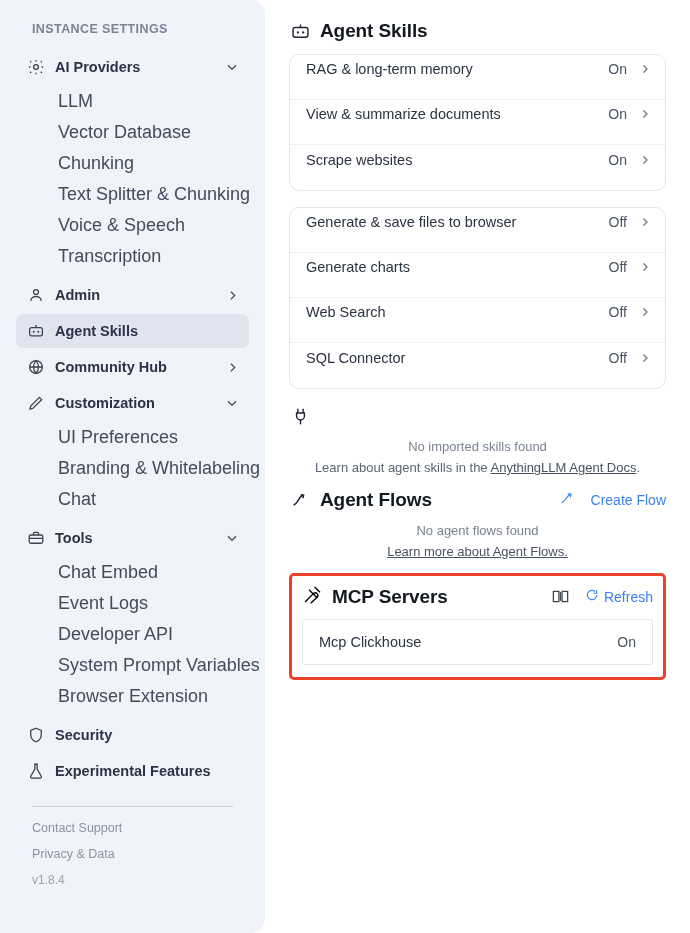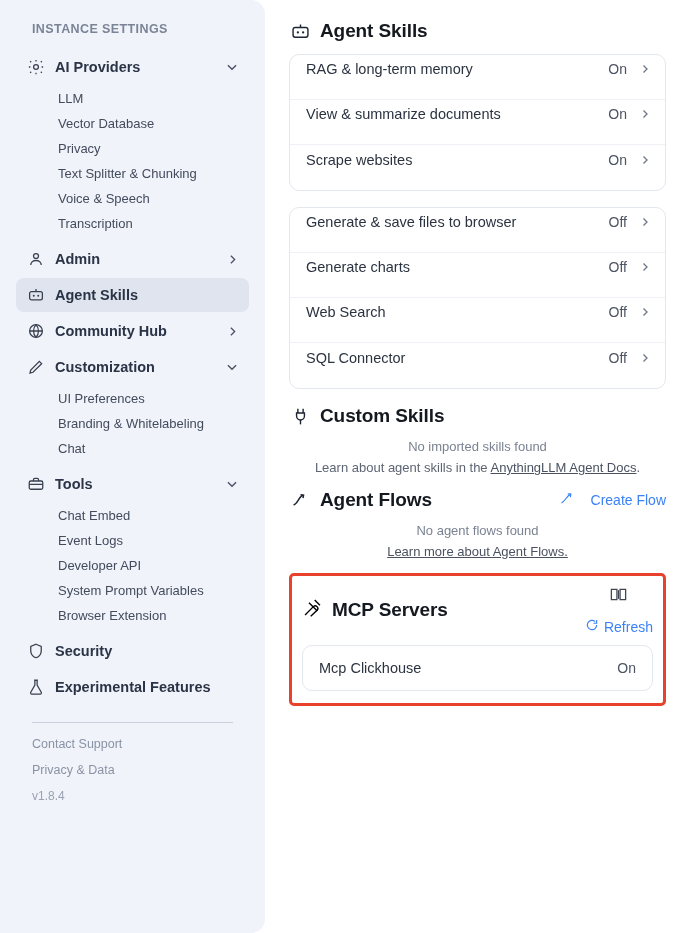--- a/index.html
+++ b/index.html
@@ -78,21 +78,21 @@
     width: 14px;
     height: 14px;
     color: #4a5265;
     flex: 0 0 14px;
     display: flex;
     align-items: center;
     justify-content: center;
   }
   .subitems { margin: 2px 0 6px 0; }
   .subitem {
-    font-size: 13px;
+    font-size: 18px;
     color: #434b5c;
     padding: 5px 0 5px 42px;
     cursor: pointer;
     white-space: nowrap;
   }
   .sidebar-divider {
     border: none;
     border-top: 1px solid #c9d0de;
     margin: 18px 16px 14px 16px;
   }
@@ -225,21 +225,20 @@
   .mcp-head {
     display: flex;
     align-items: center;
     gap: 9px;
     margin-bottom: 10px;
   }
   .mcp-actions {
     display: flex;
     align-items: center;
     gap: 14px;
-    flex-direction: column;
   }
   .icon-btn {
     width: 20px;
     height: 20px;
     display: flex;
     align-items: center;
     justify-content: center;
     color: #3d4busy;
     color: #3d4452;
     cursor: pointer;
@@ -247,21 +246,21 @@
   .refresh-btn {
     display: inline-flex;
     align-items: center;
     gap: 5px;
     font-size: 14px;
     color: #3b82f6;
     cursor: pointer;
   }
   .mcp-card {
     border: 1px solid #e3e7ee;
-    border-radius: 10px;
+    border-radius: 2px;
     background: #ffffff;
     overflow: hidden;
   }
   .mcp-row {
     display: flex;
     align-items: center;
     height: 44px;
     padding: 0 16px;
     cursor: pointer;
   }
@@ -295,21 +294,21 @@
           <span class="nav-label">AI Providers</span>
           <span class="chev">
             <svg width="14" height="14" viewBox="0 0 24 24" fill="none" stroke="currentColor" stroke-width="2.4">
                 <path d="M5 9l7 7 7-7"></path>
               </svg>
           </span>
         </div>
         <div class="subitems">
           <div class="subitem">LLM</div>
           <div class="subitem">Vector Database</div>
-          <div class="subitem">Privacy</div>
+          <div class="subitem">Chunking</div>
           <div class="subitem">Text Splitter &amp; Chunking</div>
           <div class="subitem">Voice &amp; Speech</div>
           <div class="subitem">Transcription</div>
         </div>
       </div>
 
       <div class="nav-group">
         <div class="nav-row">
           <span class="nav-icon">
             <svg width="18" height="18" viewBox="0 0 24 24" fill="none" stroke="currentColor" stroke-width="1.7">
@@ -517,21 +516,20 @@
       </div>
     </div>
 
     <div class="section-head">
       <span class="sec-icon">
         <svg width="21" height="21" viewBox="0 0 24 24" fill="none" stroke="currentColor" stroke-width="1.6">
             <path d="M9 3v5M15 3v5M7.5 8h9v3.5a4.5 4.5 0 01-9 0z"></path>
             <path d="M12 16v5"></path>
           </svg>
       </span>
-      <span class="section-title">Custom Skills</span>
     </div>
     <div class="empty-text">No imported skills found</div>
     <div class="learn-text"><span>Learn about agent skills in the </span><span class="link-underline">AnythingLLM Agent Docs</span><span>.</span></div>
 
     <div class="section-head with-action">
       <span class="sec-icon">
         <svg width="21" height="21" viewBox="0 0 24 24" fill="none" stroke="currentColor" stroke-width="1.7">
             <path d="M4 17c5-1 6-10 11-11"></path>
             <path d="M12 5.5l3.5.5-.6 3.4"></path>
           </svg>

